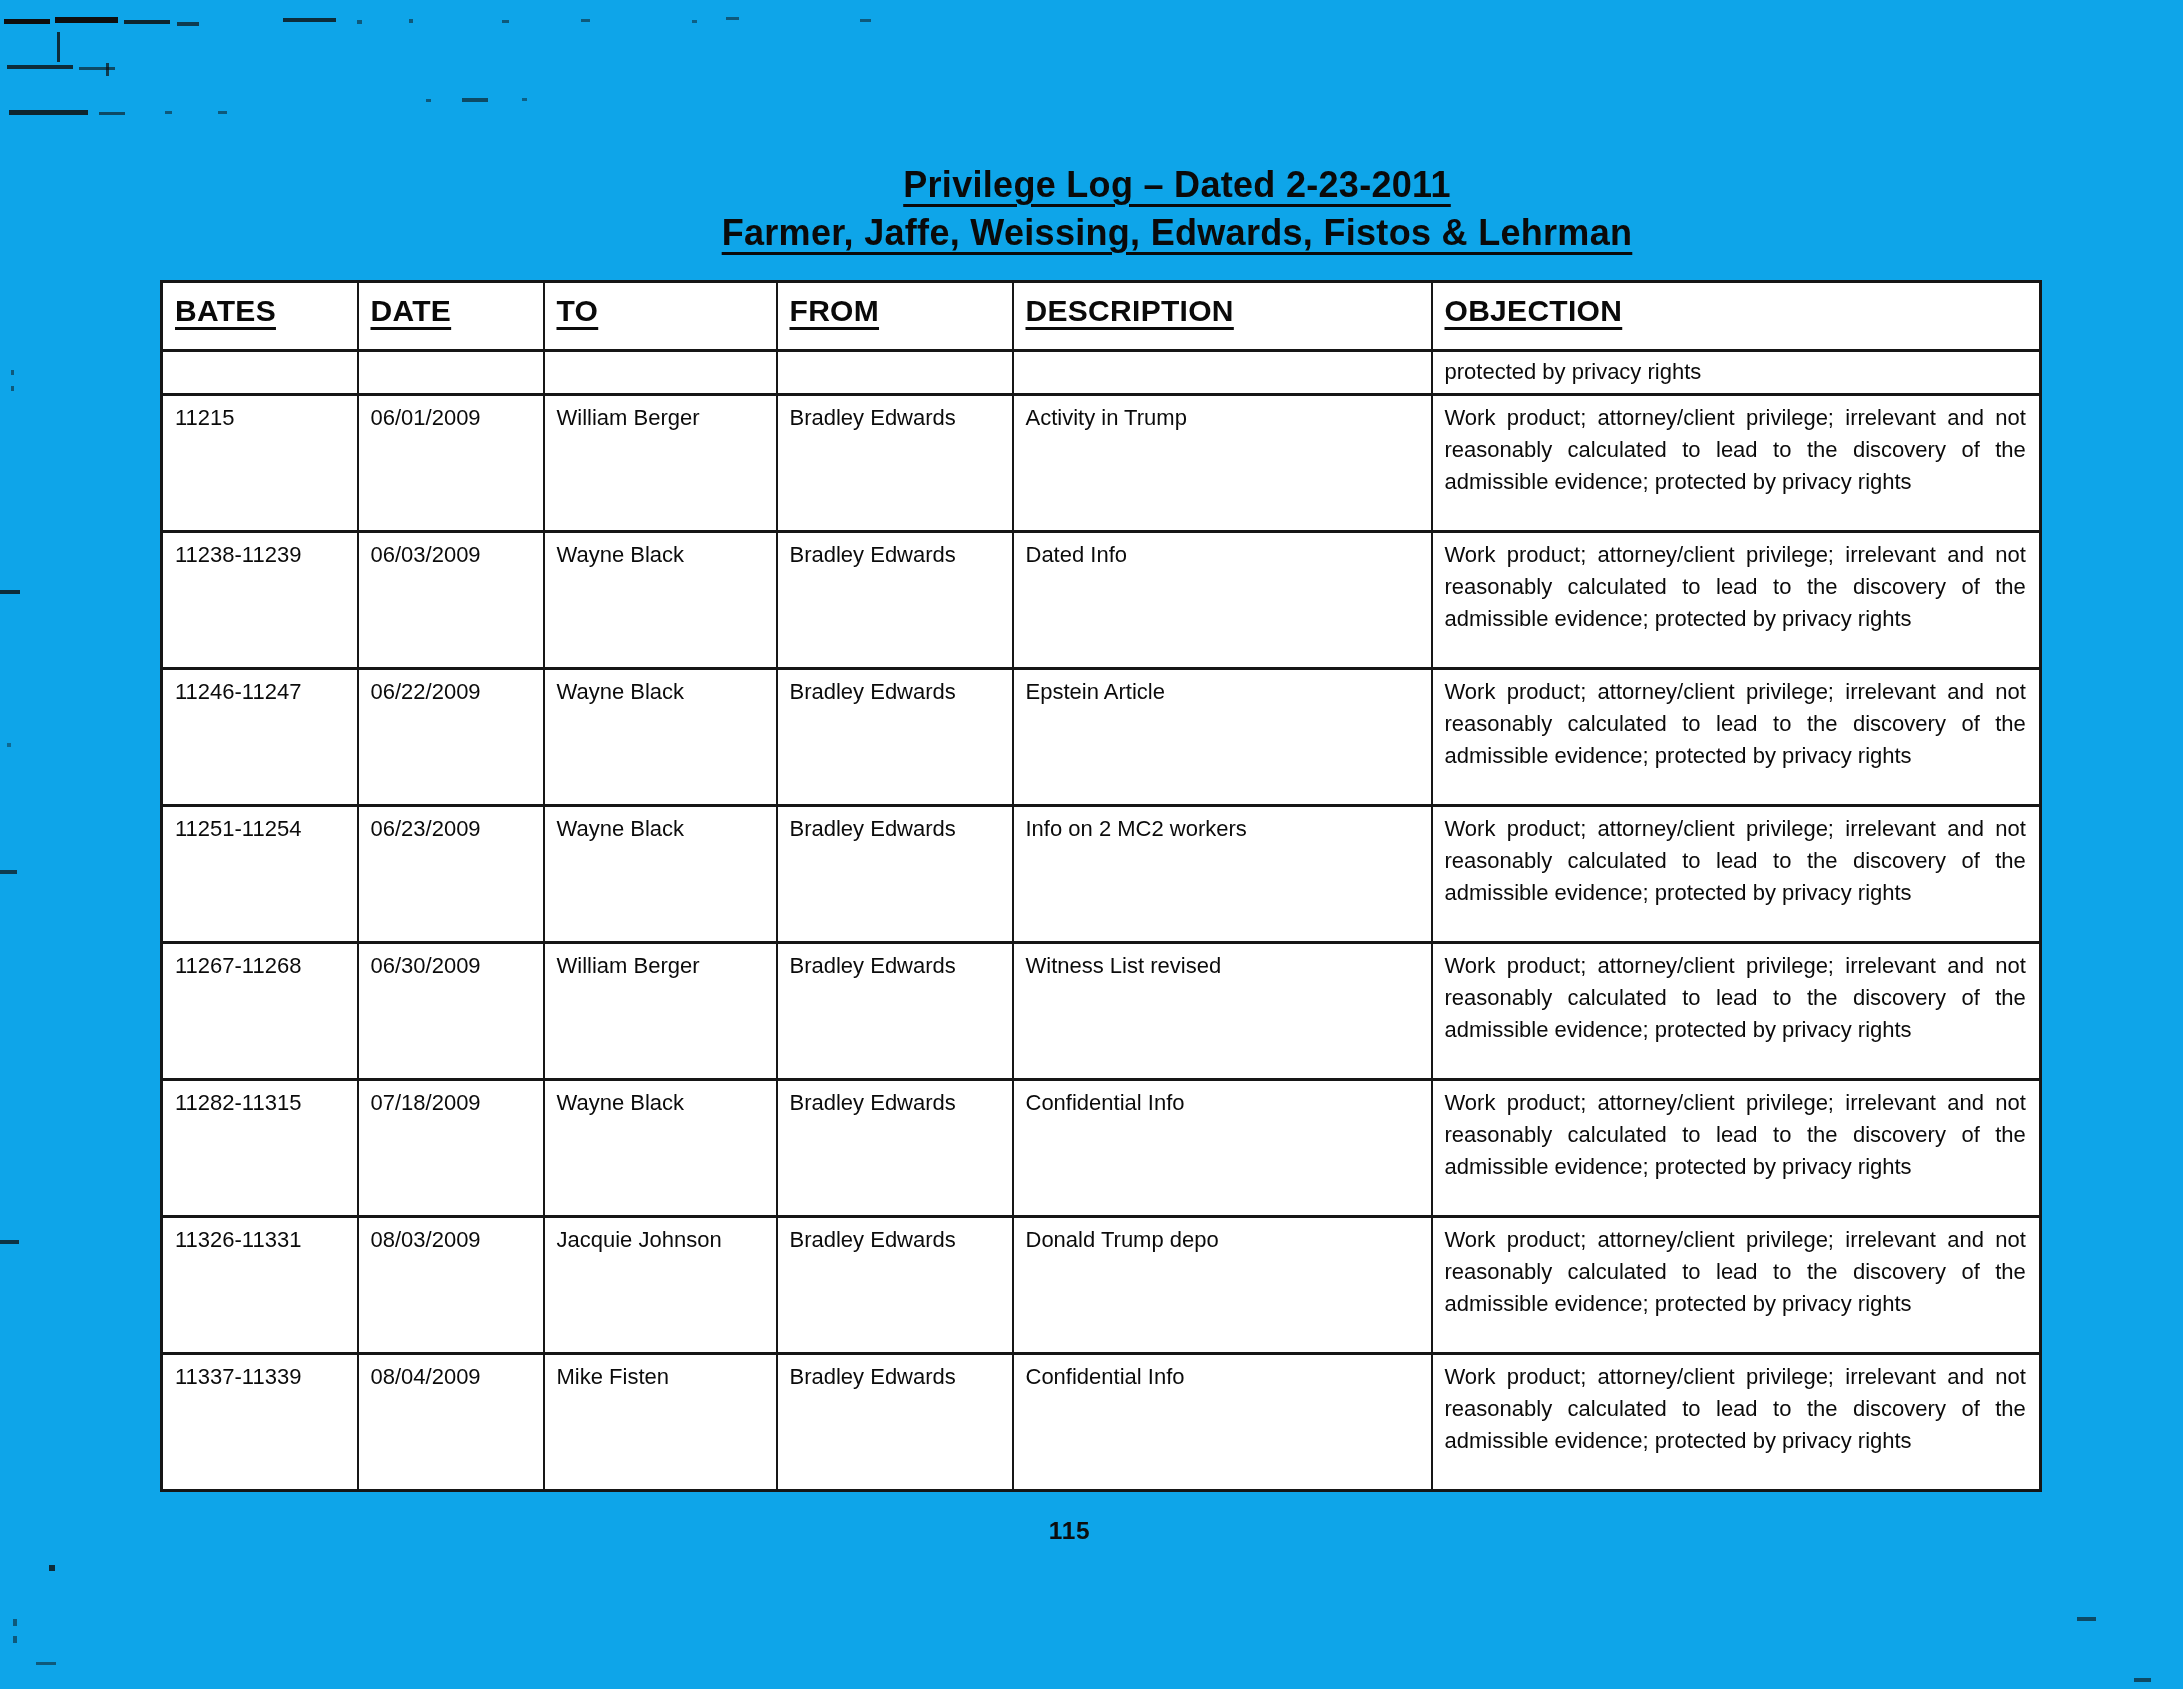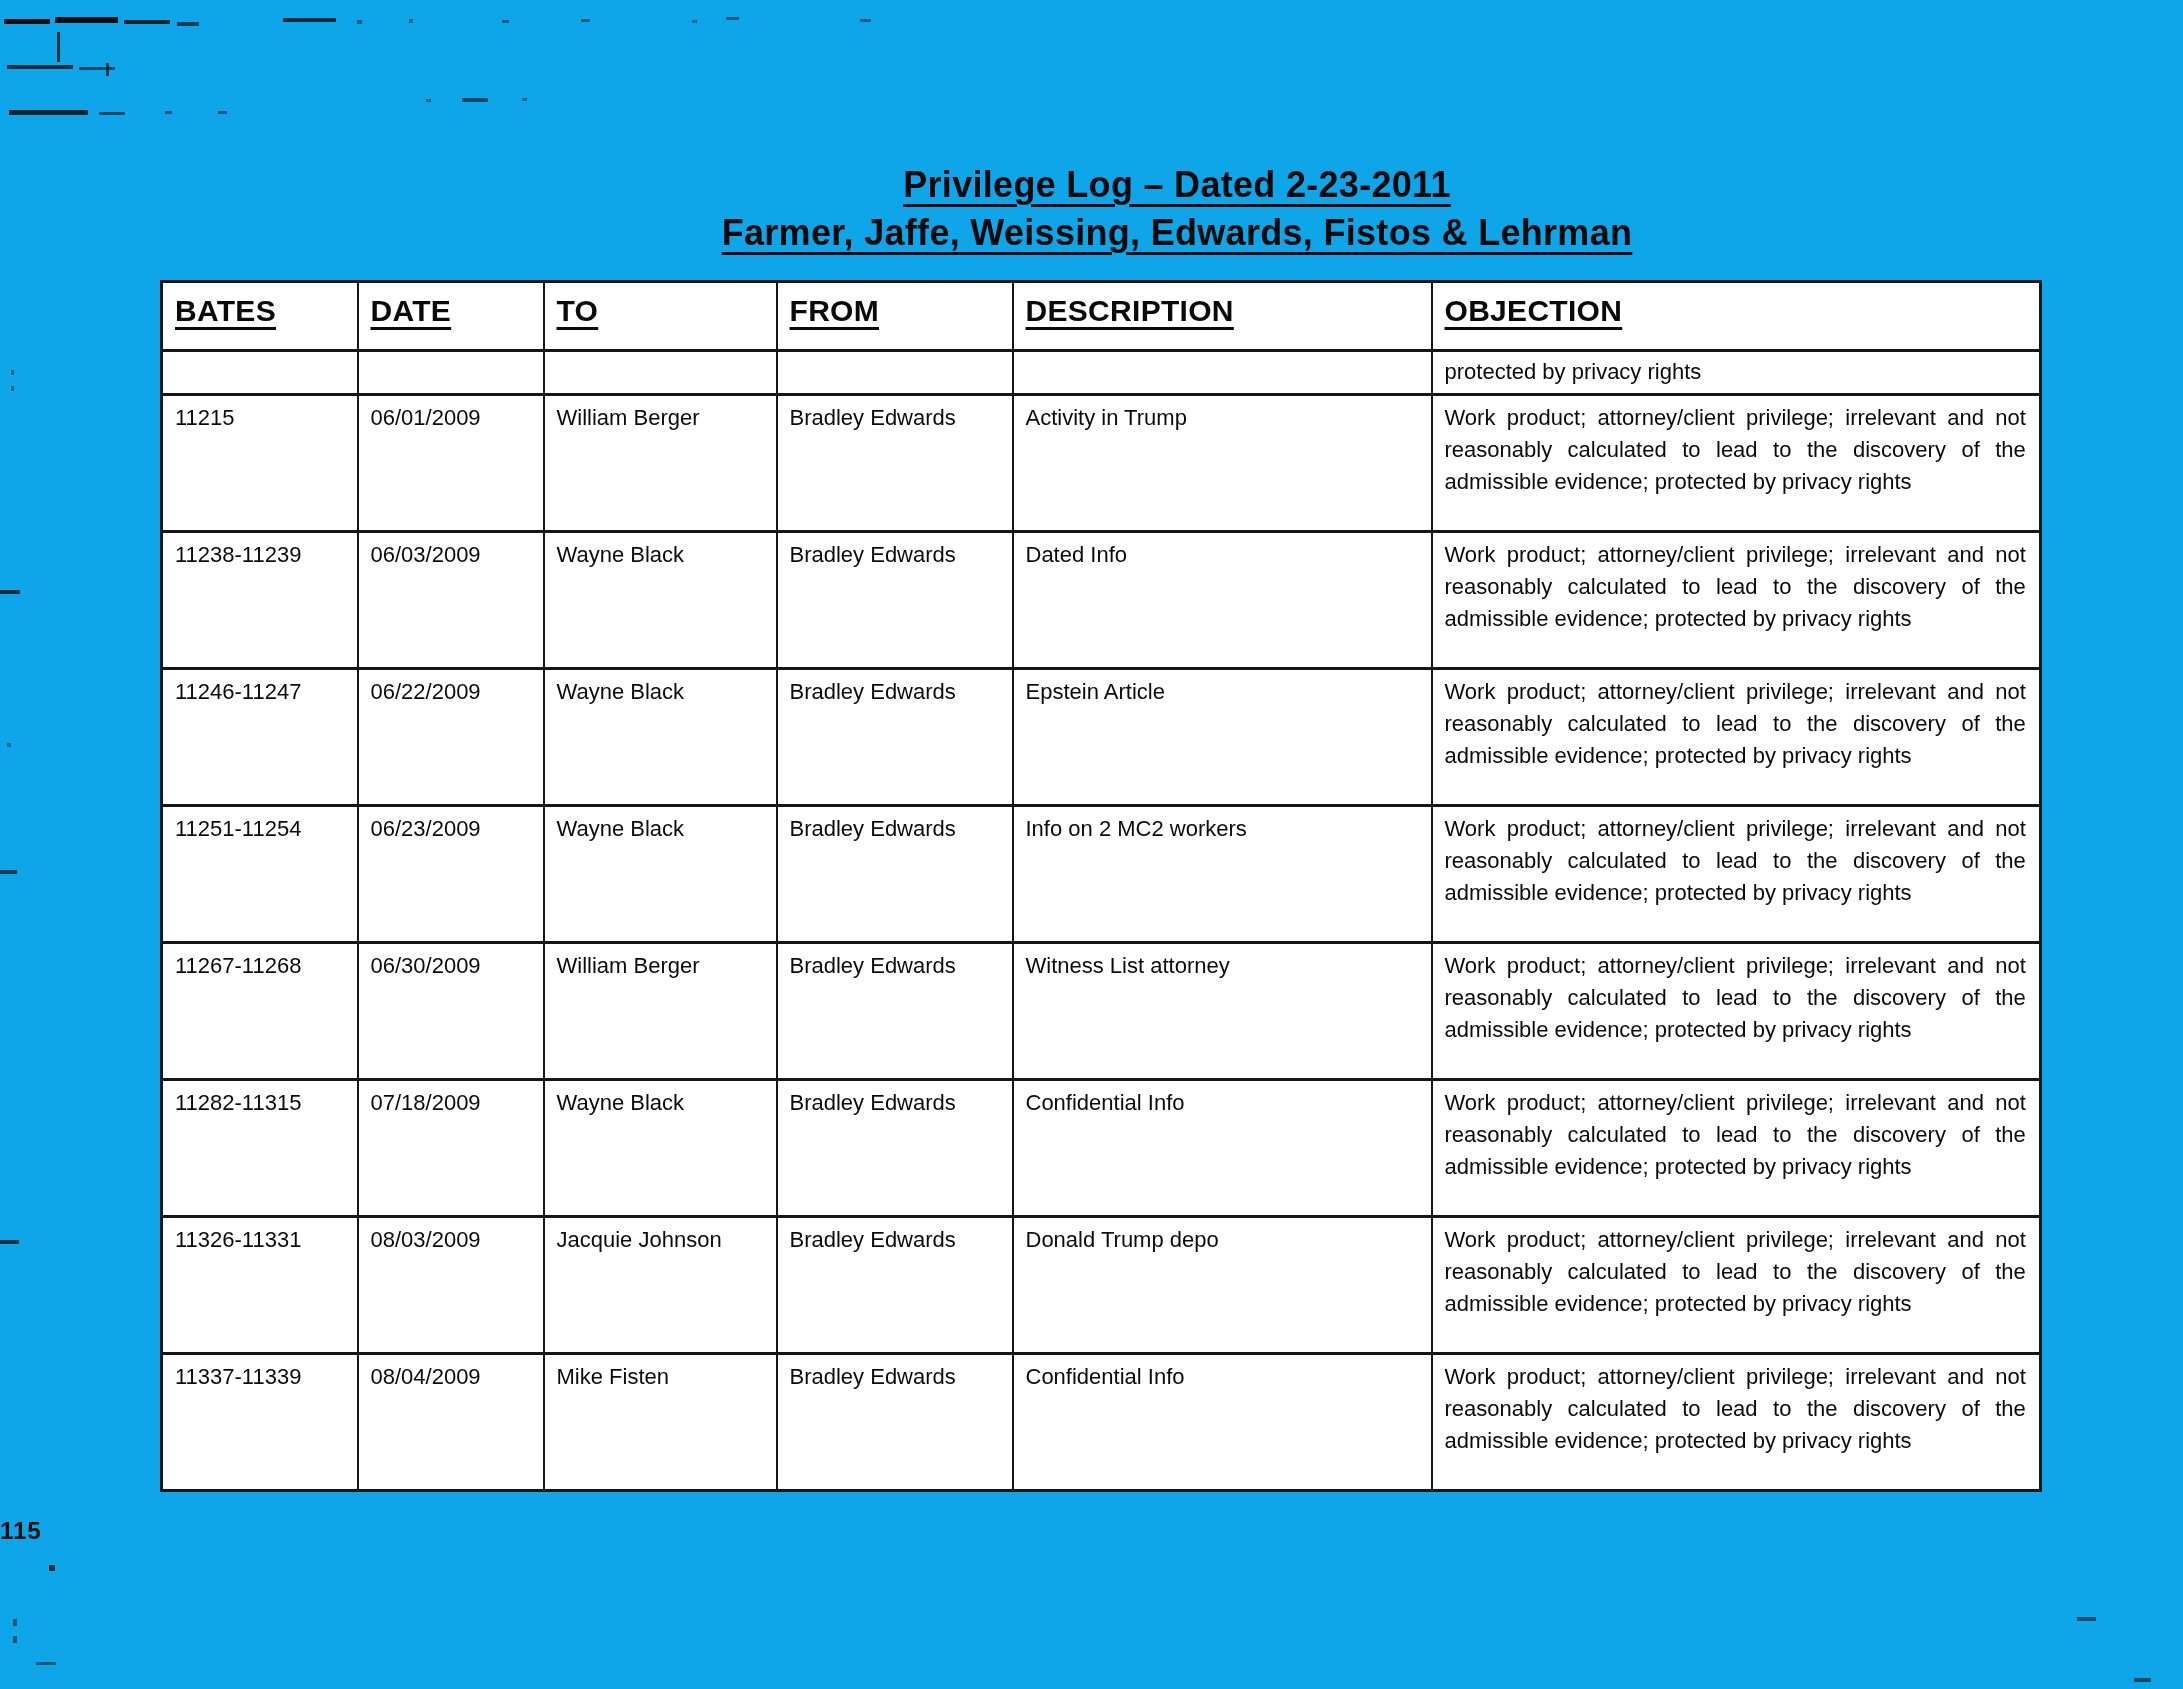--- a/index.html
+++ b/index.html
@@ -66,21 +66,21 @@
   }
   tr.partial-row { height: 44px; }
   tr.partial-row td { padding-top: 4px; }
   tr.data-row { height: 137px; }
   td.obj { text-align: justify; padding-right: 13.2px; }
   tr.partial-row td.obj { text-align: left; }
 
   
   .pagenum {
     position: absolute; top: 1517px; left: 0; width: 2139px;
-    text-align: left; font-size: 24.4px; font-weight: bold; color: #0d0d0d;
+    text-align: center; font-size: 24.4px; font-weight: bold; color: #0d0d0d;
     letter-spacing: 0.7px;
   }
 
   
   .mark { position: absolute; background: #0e0e0e; }
 </style>
 </head>
 <body>
 
 <div class="sheet">
@@ -194,21 +194,21 @@
     <td>Bradley Edwards</td>
     <td>Info on 2 MC2 workers</td>
     <td class="obj">Work product; attorney/client privilege; irrelevant and not reasonably calculated to lead to the discovery of the admissible evidence; protected by privacy rights</td>
   </tr>
 
   <tr class="data-row">
     <td>11267-11268</td>
     <td>06/30/2009</td>
     <td>William Berger</td>
     <td>Bradley Edwards</td>
-    <td>Witness List attorney</td>
+    <td>Witness List revised</td>
     <td class="obj">Work product; attorney/client privilege; irrelevant and not reasonably calculated to lead to the discovery of the admissible evidence; protected by privacy rights</td>
   </tr>
 
   <tr class="data-row">
     <td>11282-11315</td>
     <td>07/18/2009</td>
     <td>Wayne Black</td>
     <td>Bradley Edwards</td>
     <td>Confidential Info</td>
     <td class="obj">Work product; attorney/client privilege; irrelevant and not reasonably calculated to lead to the discovery of the admissible evidence; protected by privacy rights</td>

